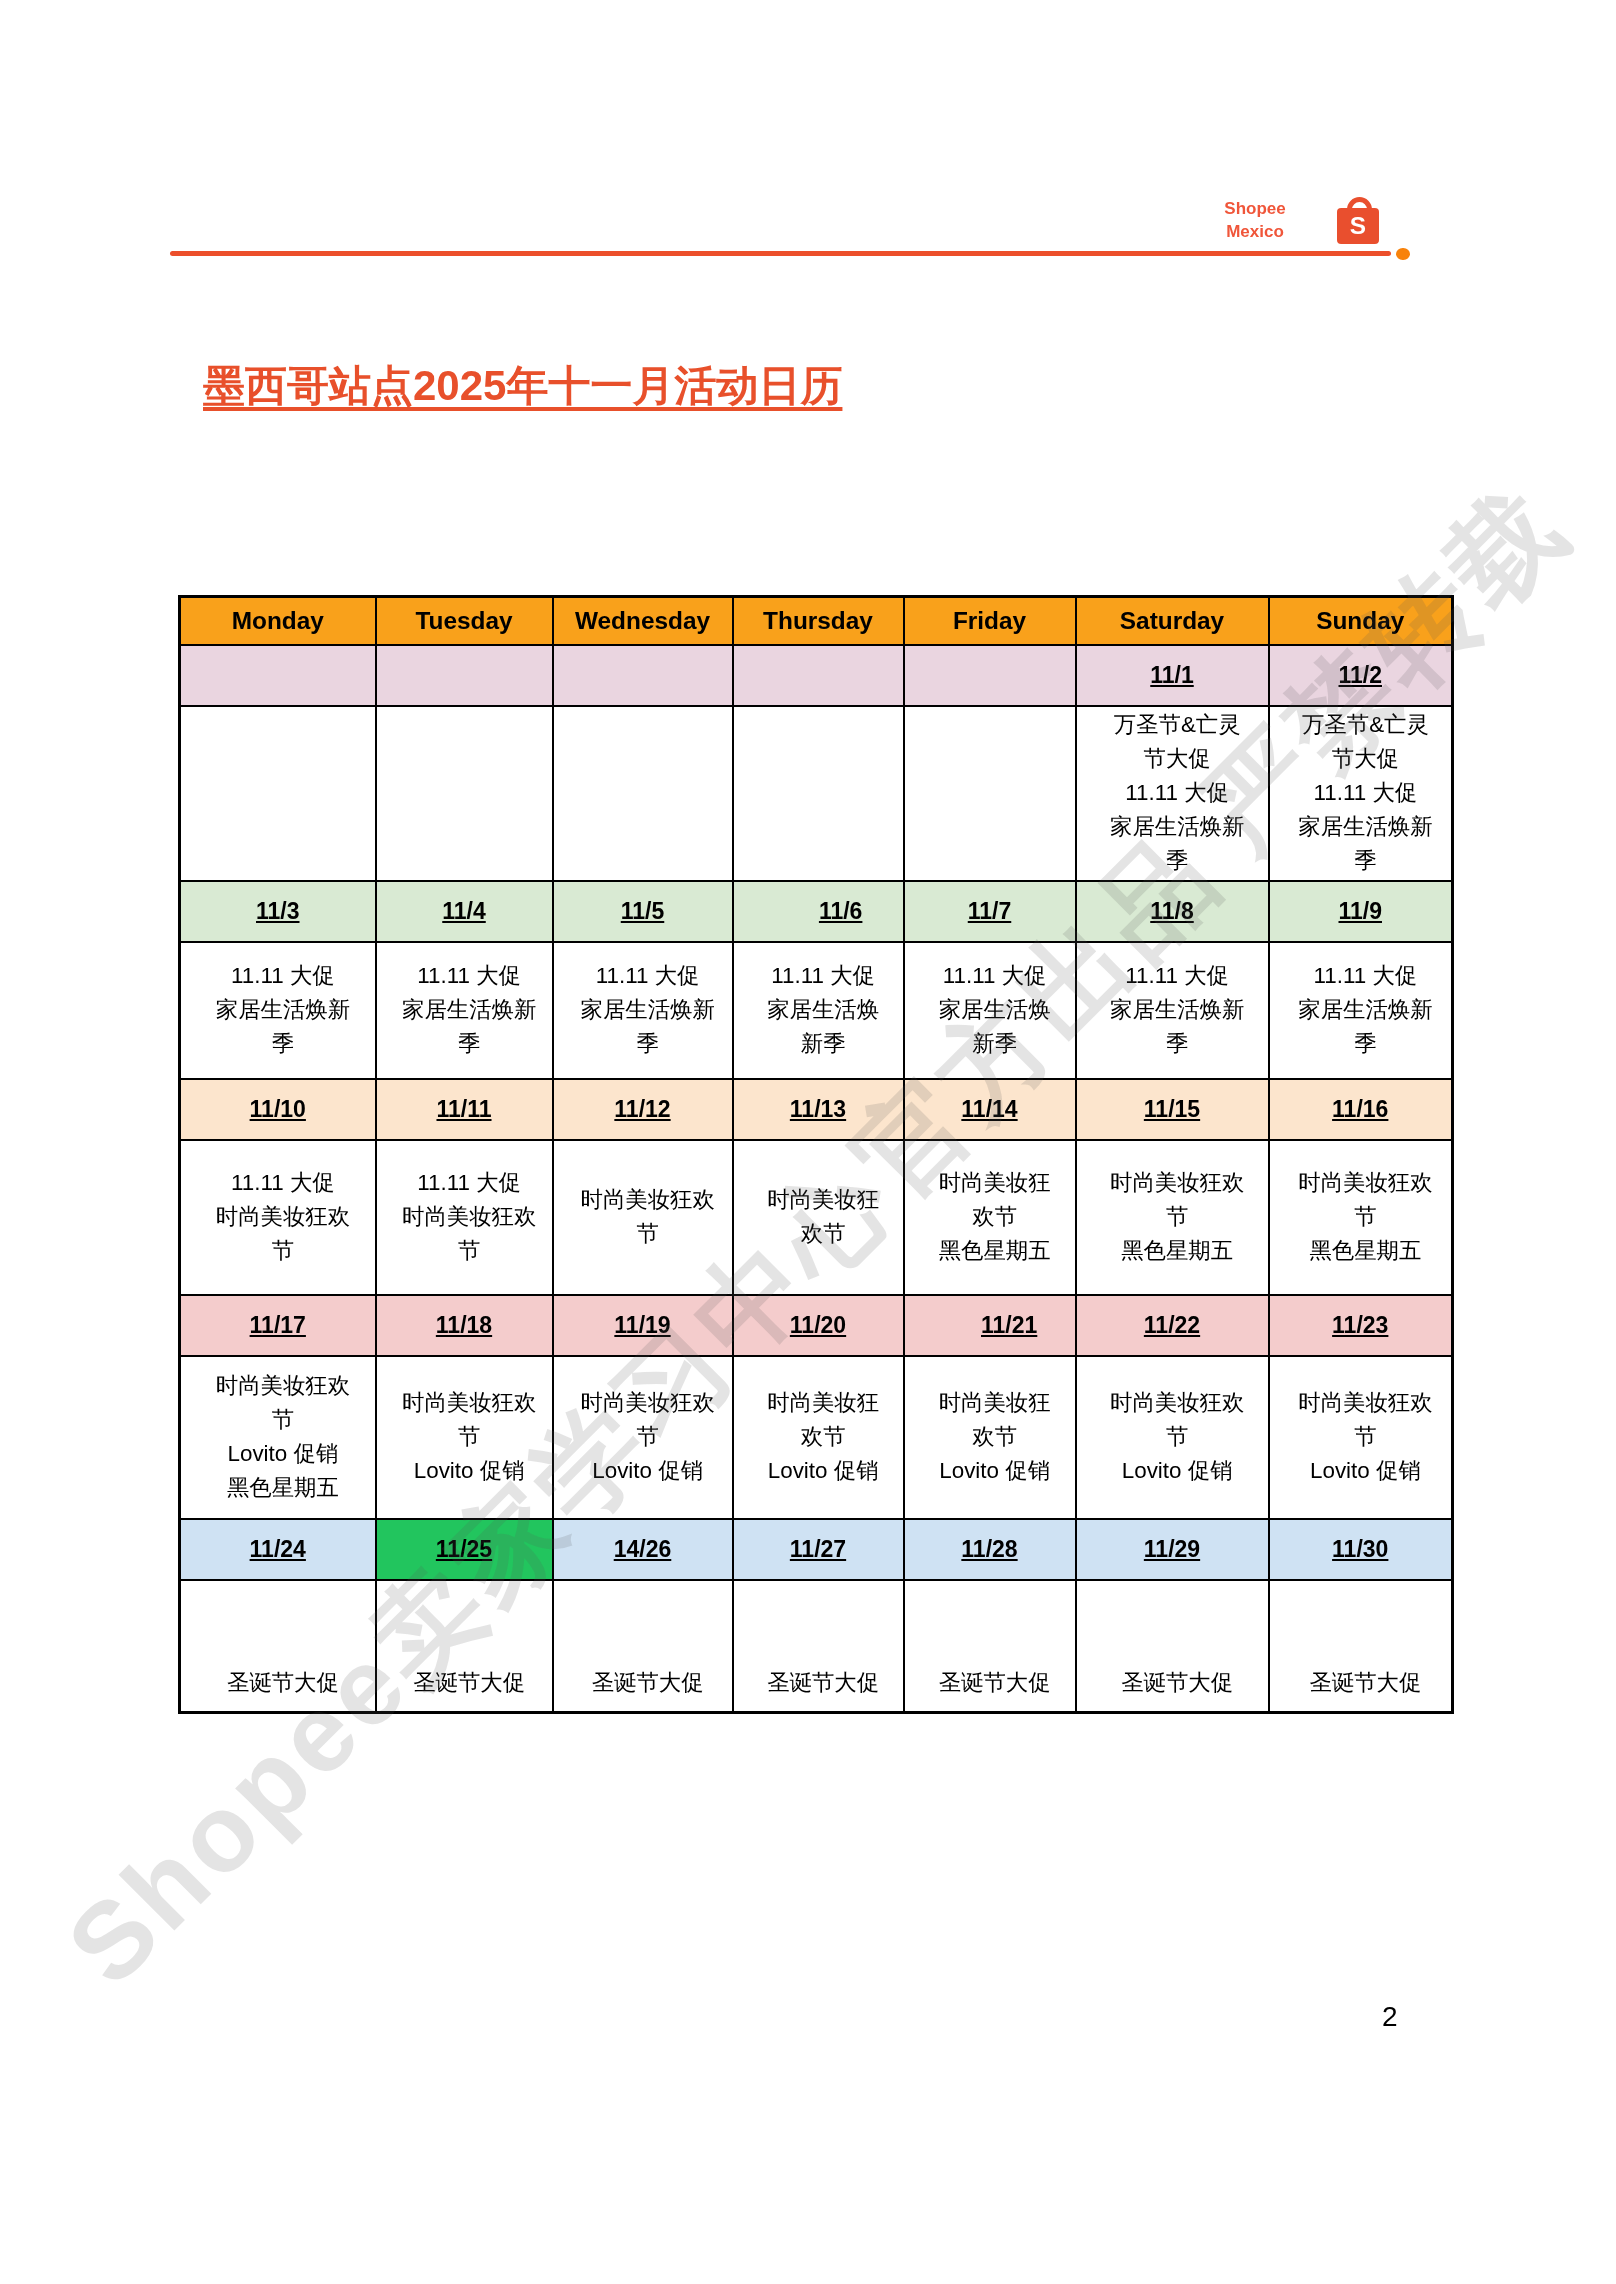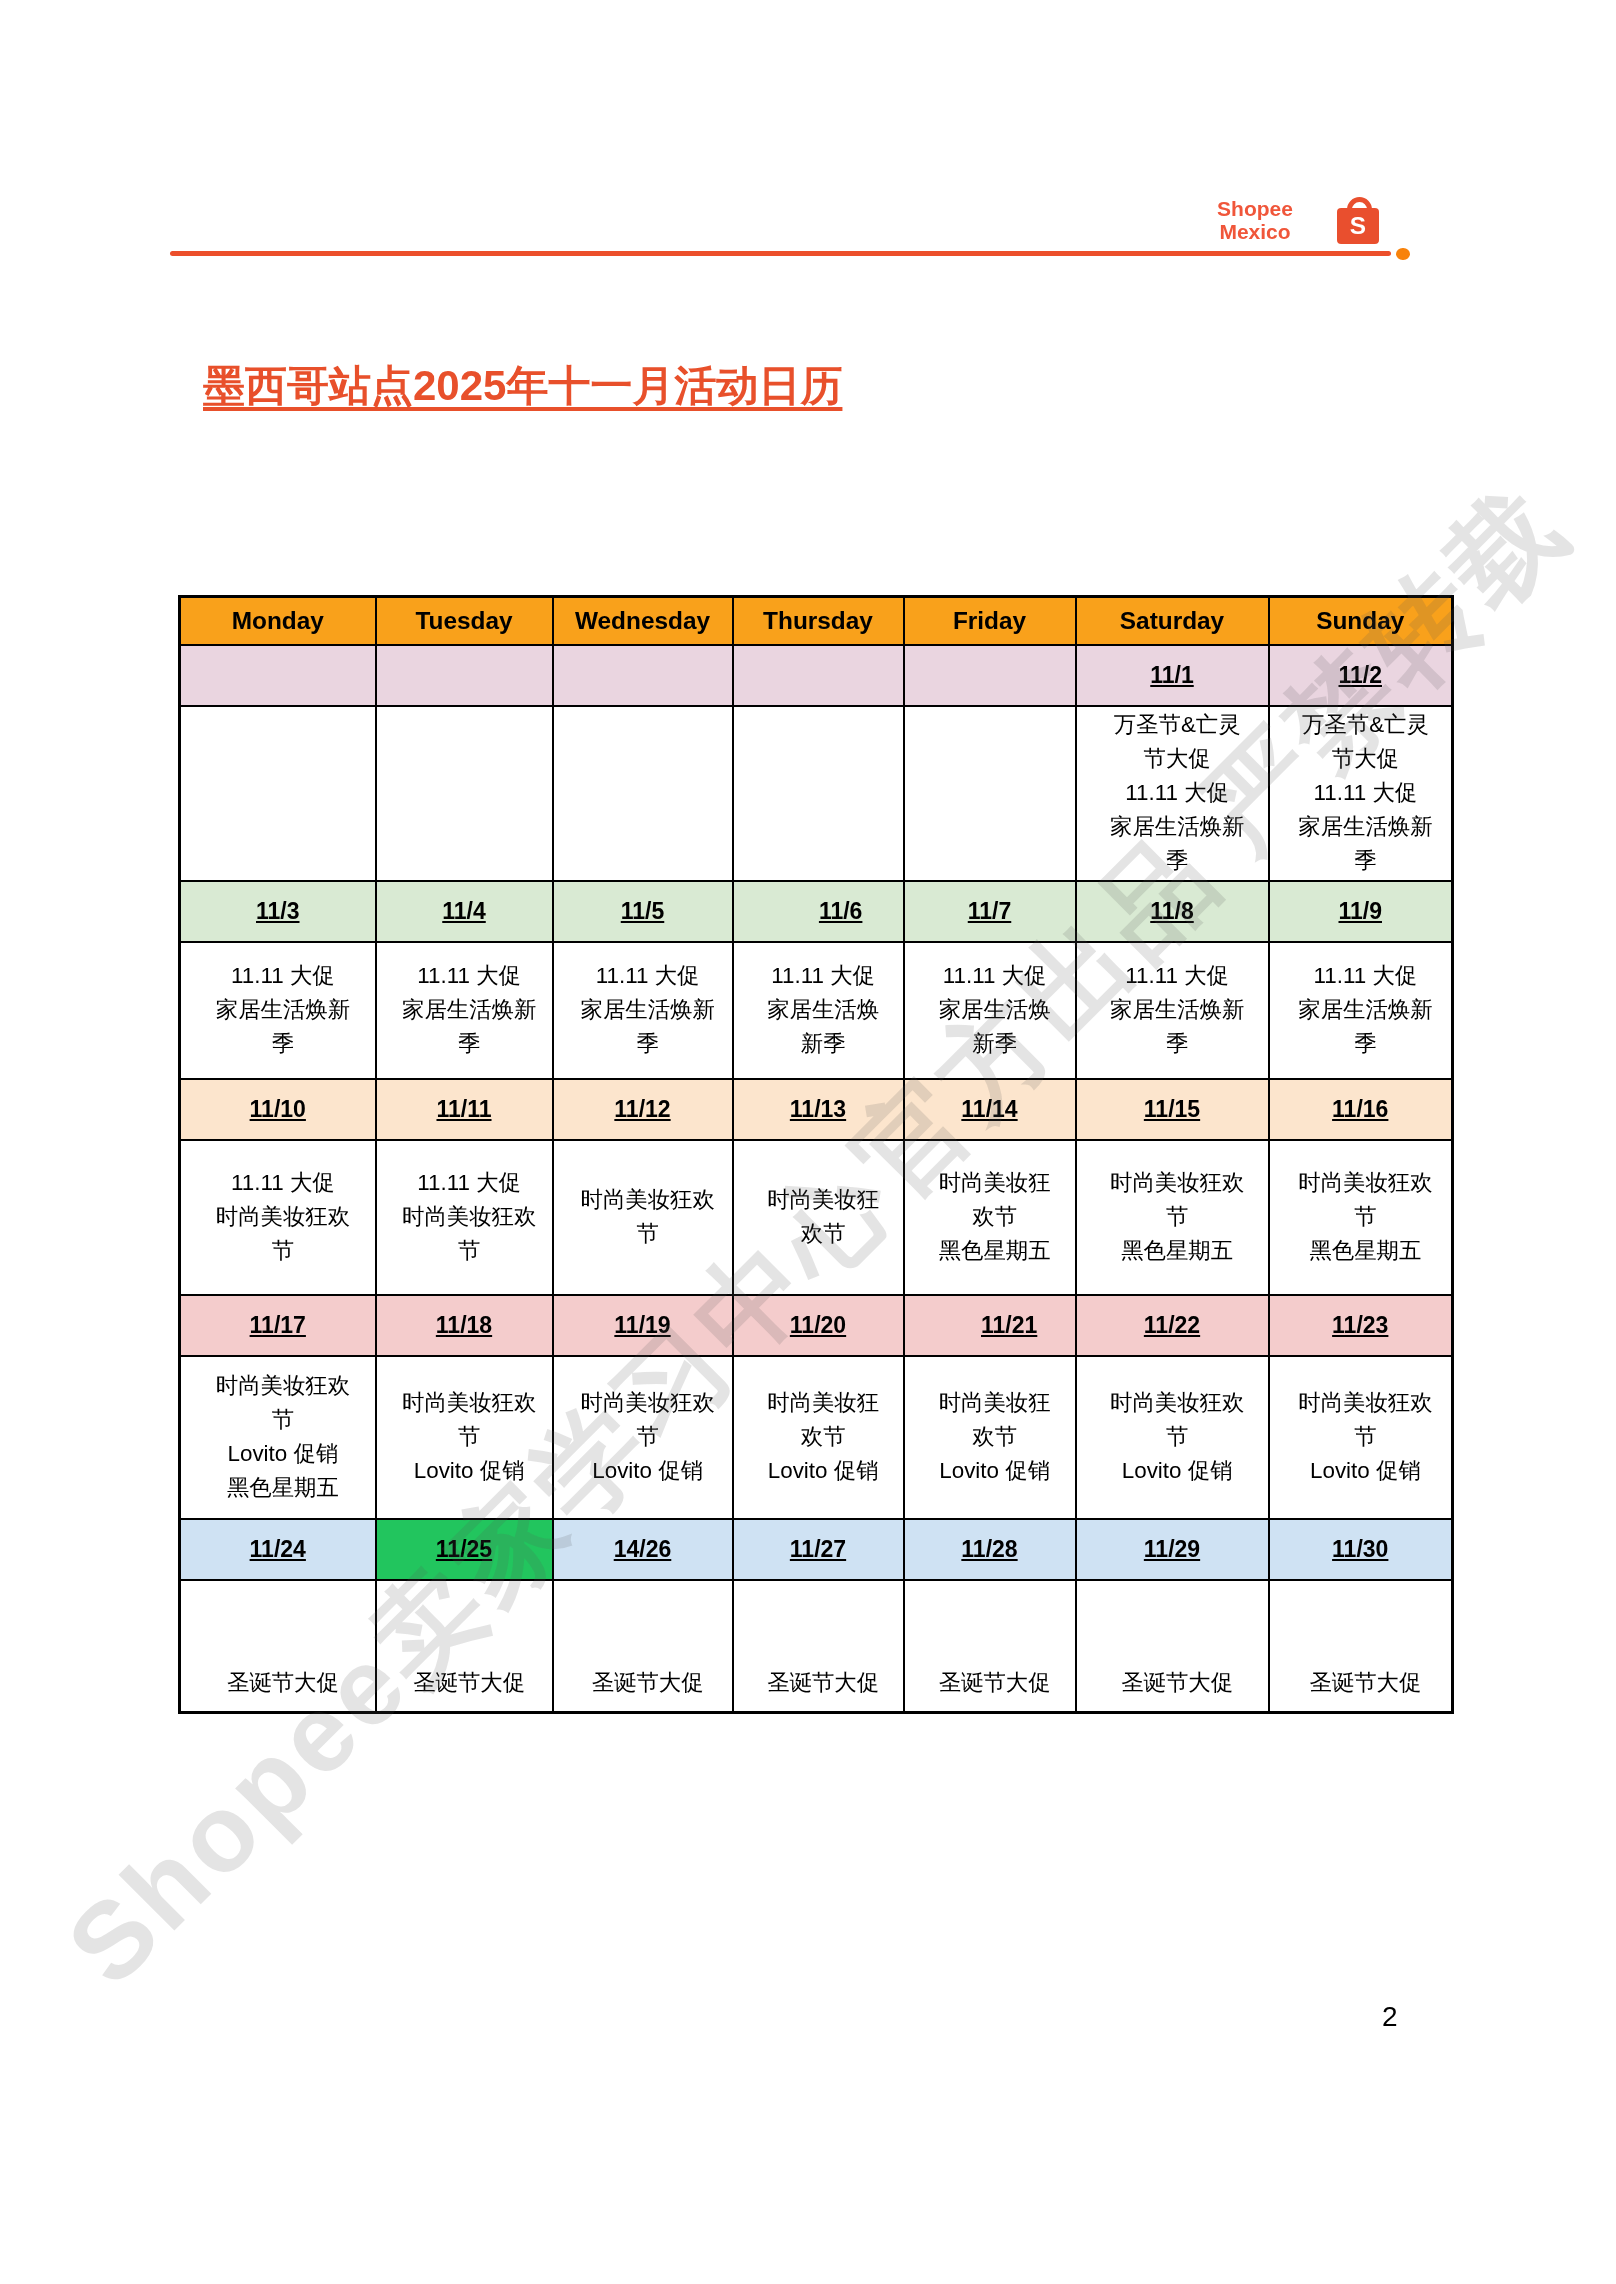--- a/index.html
+++ b/index.html
@@ -8,21 +8,21 @@
     background:#ffffff;
     position:relative;
     overflow:hidden;
     font-family:"Liberation Sans", sans-serif;
   }
   
   .logo-text{
     position:absolute;left:1194px;top:197px;width:122px;
     text-align:center;
     color:#f0563a;
-    font-size:21px;font-weight:bold;line-height:23px;
+    font-size:17px;font-weight:bold;line-height:23px;
   }
   .bag-icon{
     position:absolute;left:1337px;top:197px;width:42px;height:47px;
   }
   .bag-handle{
     position:absolute;left:10.2px;top:0;width:15px;height:15px;
     border:5.4px solid #e94f2e;border-radius:50%;
     background:transparent;
   }
   .bag-body{

